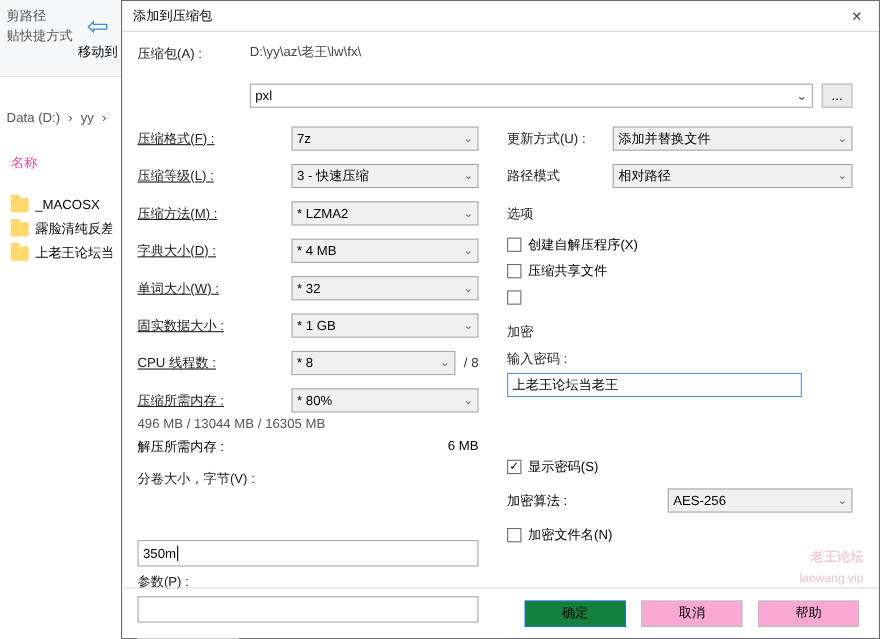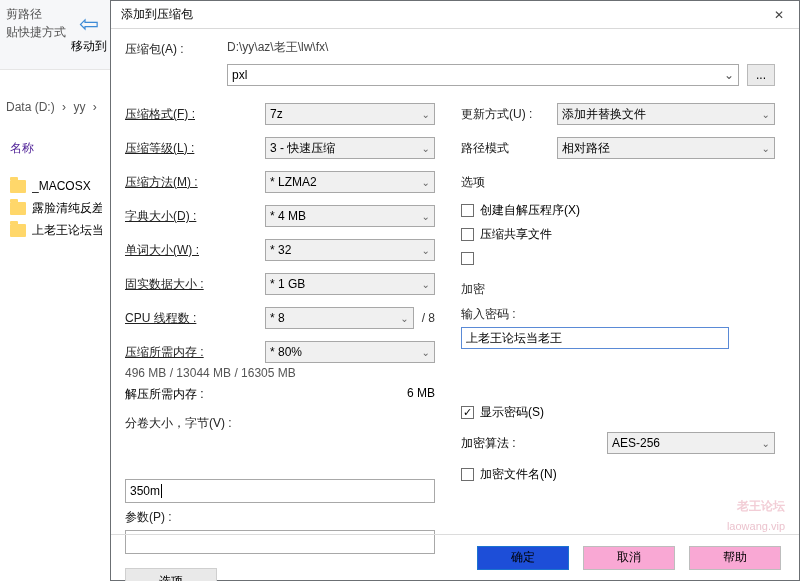--- a/index.html
+++ b/index.html
@@ -8,38 +8,38 @@
   
   .bg-left { position: absolute; left: 0; top: 0; width: 110px; height: 581px; }
   .bg-top { height: 70px; background: #f6f7f9; border-bottom: 1px solid #e6e6e6; }
   .bg-label { position: absolute; left: 6px; top: 6px; color: #555; }
   .bg-label2 { position: absolute; left: 6px; top: 24px; color: #555; }
   .bg-move { position: absolute; left: 70px; top: 10px; width: 38px; text-align: center; }
   .bg-arrow { font-size: 24px; color: #3e8bd6; }
   .bg-breadcrumb { position: absolute; left: 4px; top: 100px; color: #262626; }
   .bg-breadcrumb span { margin: 0 2px; color: #555; }
   .bg-files { position: absolute; left: 10px; top: 140px; width: 98px; }
-  .bg-head { color: #4c1d95; margin-bottom: 18px; font-size:12px; }
+  .bg-head { color: #ec4899; margin-bottom: 18px; font-size:12px; }
   .bg-folder { display:flex; align-items:center; height:22px; gap:6px; }
   .bg-folder .fi { width:16px; height:13px; background:#ffd76a; border-radius:1px; position:relative; }
   .bg-folder .fi::before { content:""; position:absolute; top:-3px; left:0; width:8px; height:3px; background:#ffd76a; border-radius:1px 1px 0 0;}
   .bg-folder span { white-space:nowrap; overflow:hidden; text-overflow:clip; max-width:70px; }
 
   
   .dialog { position: absolute; left: 110px; top: 0; width: 690px; height: 581px; background: #fff; border: 1px solid #6b6f73; }
   .titlebar { height: 28px; display:flex; align-items:center; padding: 0 0 0 10px; border-bottom: 1px solid #d9d9d9; }
   .titlebar .tt { flex:1; }
   .titlebar .close { width:40px; height:27px; display:flex; align-items:center; justify-content:center; font-size:13px; color:#444; }
 
   .body { padding: 10px 24px 8px 14px; }
 
   .row { display:flex; align-items:center; margin-bottom: 8px; }
   .row.archive { margin-bottom:14px; align-items:flex-start; }
   .lbl { width: 102px; color:#222; padding-top:2px;}
-  .arch-group { flex:1; display:flex; flex-direction:column; gap:8px; }
+  .arch-group { flex:1; display:flex; flex-direction:column; gap:20px; }
   .pathtext { color:#444; }
   .archiveInputRow { display:flex; gap:8px; }
   .archiveInput { flex:1; height:22px; border:1px solid #a8a8a8; padding:0 4px; display:flex; align-items:center; justify-content:space-between; }
   .chev { color:#555; }
   .browseBtn { width:28px; height:22px; border:1px solid #b9b9b9; background:#eaeaea; display:flex; align-items:center; justify-content:center; }
 
   .twocol { display:flex; gap:26px; }
   .left { width:310px; }
   .right { flex:1; }
 
@@ -71,21 +71,21 @@
 
   .pwlabel { color:#222; margin-bottom:4px; }
   .pwinput { width:268px; height:22px; border:1px solid #5a8ad6; padding:0 4px; display:flex; align-items:center; }
 
   .algrow { display:flex; align-items:center; height:28px; gap:26px; margin-top:6px;}
   .algrow .lab { width:120px; }
   .algrow .combo { width:108px; }
 
   .footer { position:absolute; left:0; right:0; bottom:0; height:46px; border-top:1px solid #dcdcdc; display:flex; align-items:center; justify-content:flex-end; padding:0 18px; gap:14px; }
   .btn { width:92px; height:24px; border:1px solid #bdbdbd; background:#f9a8d4; display:flex; align-items:center; justify-content:center; }
-  .btn.primary { border:1.5px solid #1b73cf; background:#1d4ed8; }
+  .btn.primary { border:1.5px solid #1b73cf; background:#15803d; }
 
   .watermark { position:absolute; right:14px; bottom:44px; color:#f0c5cf; font-size:22px; font-weight:bold; opacity:0.85; pointer-events:none; text-align:right; line-height:20px;}
   .watermark small { display:block; font-size:11px; color:#e8b8c5; font-weight:normal; }
 </style>
 </head>
 <body>
 
 <div class="bg-left">
   <div class="bg-top">
     <div class="bg-label">剪路径</div>

